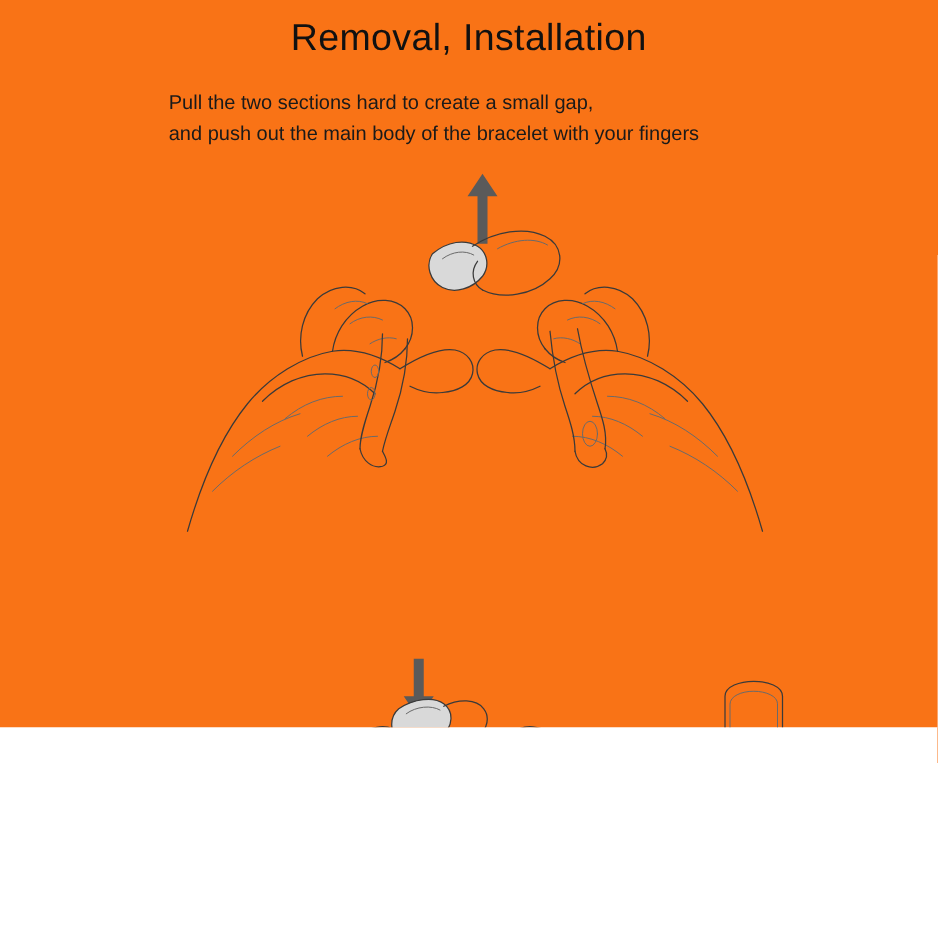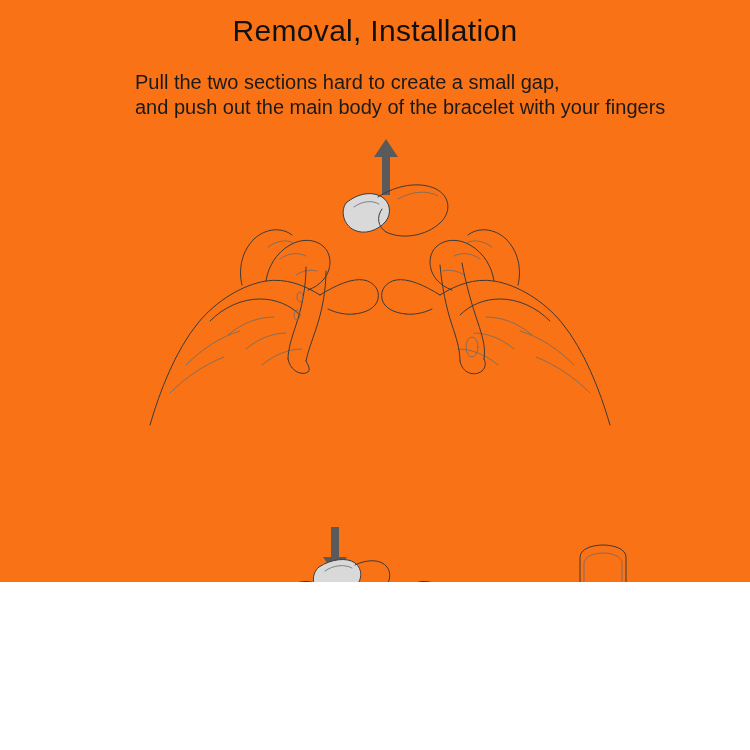--- a/index.html
+++ b/index.html
@@ -25,21 +25,21 @@
     left: 0;
     width: 750px;
     text-align: center;
     font-size: 30px;
     font-weight: 400;
     letter-spacing: 0.3px;
     color: #111111;
   }
   .caption {
     position: absolute;
-    font-size: 20px;
+    font-size: 16px;
     line-height: 25px;
     color: #1a1a1a;
     white-space: pre;
   }
   #caption-1 {
     top: 70px;
     left: 135px;
   }
   #caption-2 {
     top: 438px;

